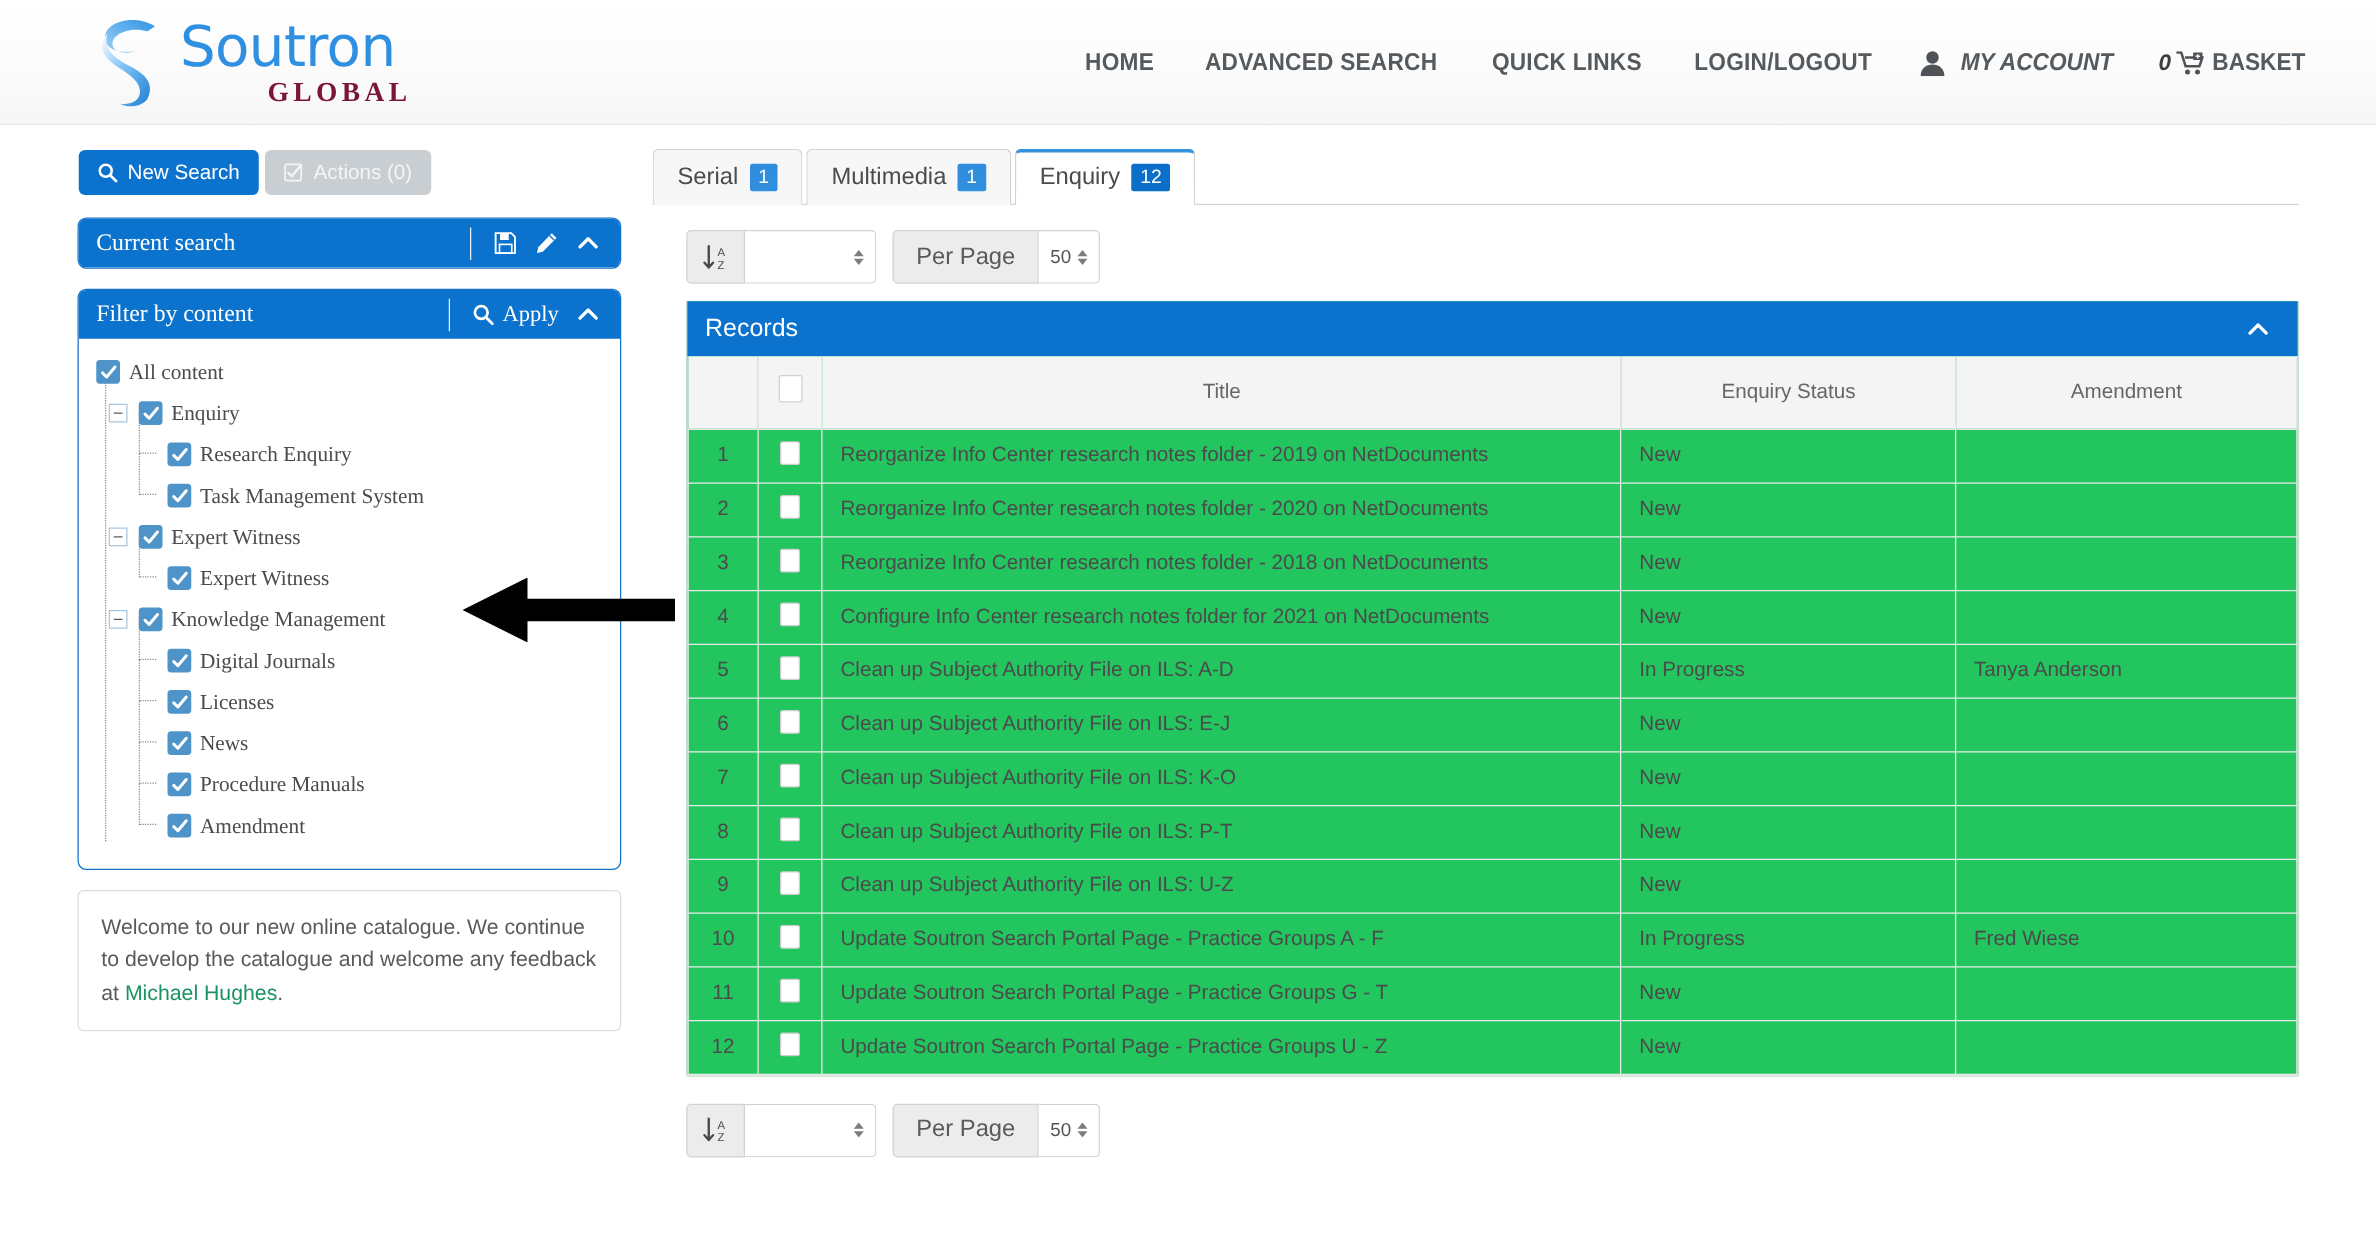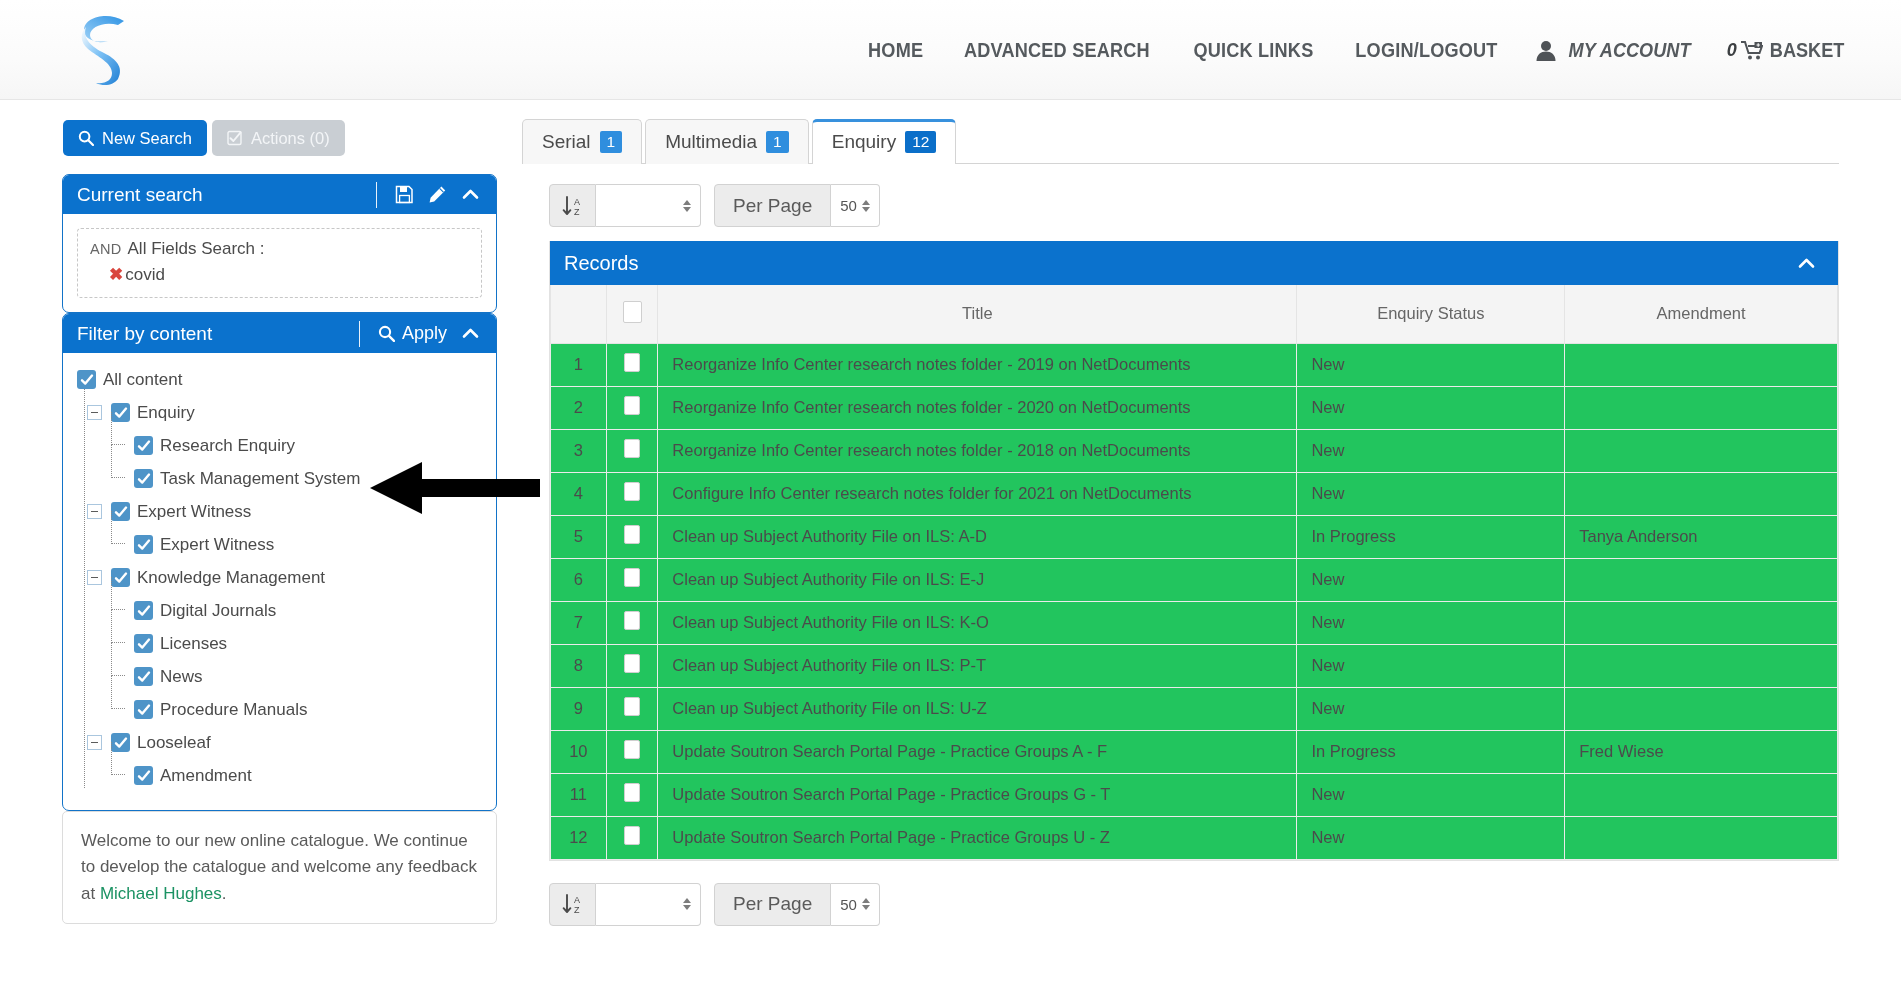--- a/index.html
+++ b/index.html
@@ -69,21 +69,21 @@
     border:none; border-radius:5px; cursor:pointer;
     font-size:16.5px; padding:9px 15px; line-height:1.1;
     font-family:"Liberation Sans", sans-serif;
   }
   .btn-primary { background:#0b72cd; color:#ffffff; }
   .btn-muted { background:#c9ced3; color:#f3f5f7; }
 
   
   .panel {
     border:1px solid #1273c8; border-radius:7px; background:#fff;
-    overflow:hidden; 
+    overflow:hidden; margin-bottom:16px;font-family:Liberation Serif, serif;
   }
   .panel-head {
     background:#0b72cd; color:#fff; height:39px;
     display:flex; align-items:center; justify-content:space-between;
     padding:0 0 0 14px;
   }
   .panel-title { font-size:19px; font-weight:400; }
   .panel-head-actions {
     display:flex; align-items:center; gap:14px;
     border-left:1px solid #e8f1fa; padding:0 16px 0 18px; height:26px;
@@ -233,20 +233,24 @@
             <stop offset="1" stop-color="#1f7fd4"></stop>
         </linearGradient>
         <linearGradient id="g2" x1="1" y1="0" x2="0" y2="1">
           <stop offset="0" stop-color="#2f93e4"></stop>
             <stop offset="1" stop-color="#9ed2f7"></stop>
         </linearGradient>
       </defs>
       <path d="M46 8 C30 -2 6 4 6 17 C6 27 18 30 30 28 C20 31 12 28 12 22 C12 14 26 8 40 12 Z" fill="url(#g2)"></path>
       <path d="M8 14 C4 26 14 34 26 40 C38 46 46 54 40 66 C36 72 26 74 18 70 C28 71 34 67 34 60 C34 50 20 44 10 36 C2 29 2 20 8 14 Z" fill="url(#g1)"></path>
     </svg>
+    <div class="logo-text">
+      <span class="logo-soutron">Soutron</span>
+      <span class="logo-global">GLOBAL</span>
+    </div>
   </div>
 
   <nav class="main-nav">
     <a class="nav-link" href="#">HOME</a>
     <a class="nav-link" href="#">ADVANCED SEARCH</a>
     <a class="nav-link" href="#">QUICK LINKS</a>
     <a class="nav-link" href="#">LOGIN/LOGOUT</a>
     <div class="nav-account">
       <svg class="icon-person" viewBox="0 0 22 21">
         <circle cx="11" cy="6" r="5" fill="#4f5357"></circle>
@@ -300,30 +304,20 @@
           </svg>
           <svg class="hicon" viewBox="0 0 19 19">
             <path d="M13.4 1.6 L17.2 5.4 L6.2 16.4 L1.6 17.4 L2.6 12.8 Z" fill="#fff"></path>
             <path d="M11.6 3.4 L15.4 7.2" stroke="#0b72cd" stroke-width="1.1"></path>
           </svg>
           <svg class="hicon" viewBox="0 0 19 19">
             <path d="M3 12.5 L9.5 6 L16 12.5" fill="none" stroke="#fff" stroke-width="2.6" stroke-linecap="round" stroke-linejoin="round"></path>
           </svg>
         </span>
       </div>
-      <div class="panel-body">
-        <div class="crit-box">
-          <div class="crit-line1">
-            <span class="crit-and">AND</span><span>All Fields Search :</span>
-          </div>
-          <div class="crit-line2">
-            <span class="x-mark">✖</span><span>covid</span>
-          </div>
-        </div>
-      </div>
     </div>
 
     <div class="panel">
       <div class="panel-head">
         <span class="panel-title">Filter by content</span>
         <span class="panel-head-actions">
           <span class="apply-wrap">
             <svg width="17" height="17" viewBox="0 0 16 16">
               <circle cx="6.6" cy="6.6" r="4.8" fill="none" stroke="#fff" stroke-width="2"></circle>
               <path d="M10.3 10.3 L15 15" stroke="#fff" stroke-width="2.2" stroke-linecap="round"></path>
@@ -429,29 +423,20 @@
             </div>
             <div class="tnode lvl2">
               <span class="child-conn"></span>
               <span class="cbx">
                 <svg viewBox="0 0 14 14">
                   <path d="M2 7.3 L5.3 10.6 L12 2.6" fill="none" stroke="#ffffff" stroke-width="2.4" stroke-linecap="round" stroke-linejoin="round"></path>
                 </svg>
               </span>
               <span class="lbl">Procedure Manuals</span>
             </div>
-            <div class="tnode lvl1">
-              <span class="exp"></span>
-              <span class="cbx">
-                <svg viewBox="0 0 14 14">
-                  <path d="M2 7.3 L5.3 10.6 L12 2.6" fill="none" stroke="#ffffff" stroke-width="2.4" stroke-linecap="round" stroke-linejoin="round"></path>
-                </svg>
-              </span>
-              <span class="lbl">Looseleaf</span>
-            </div>
             <div class="tnode lvl2">
               <span class="child-conn"></span>
               <span class="cbx">
                 <svg viewBox="0 0 14 14">
                   <path d="M2 7.3 L5.3 10.6 L12 2.6" fill="none" stroke="#ffffff" stroke-width="2.4" stroke-linecap="round" stroke-linejoin="round"></path>
                 </svg>
               </span>
               <span class="lbl">Amendment</span>
             </div>
           </div>

